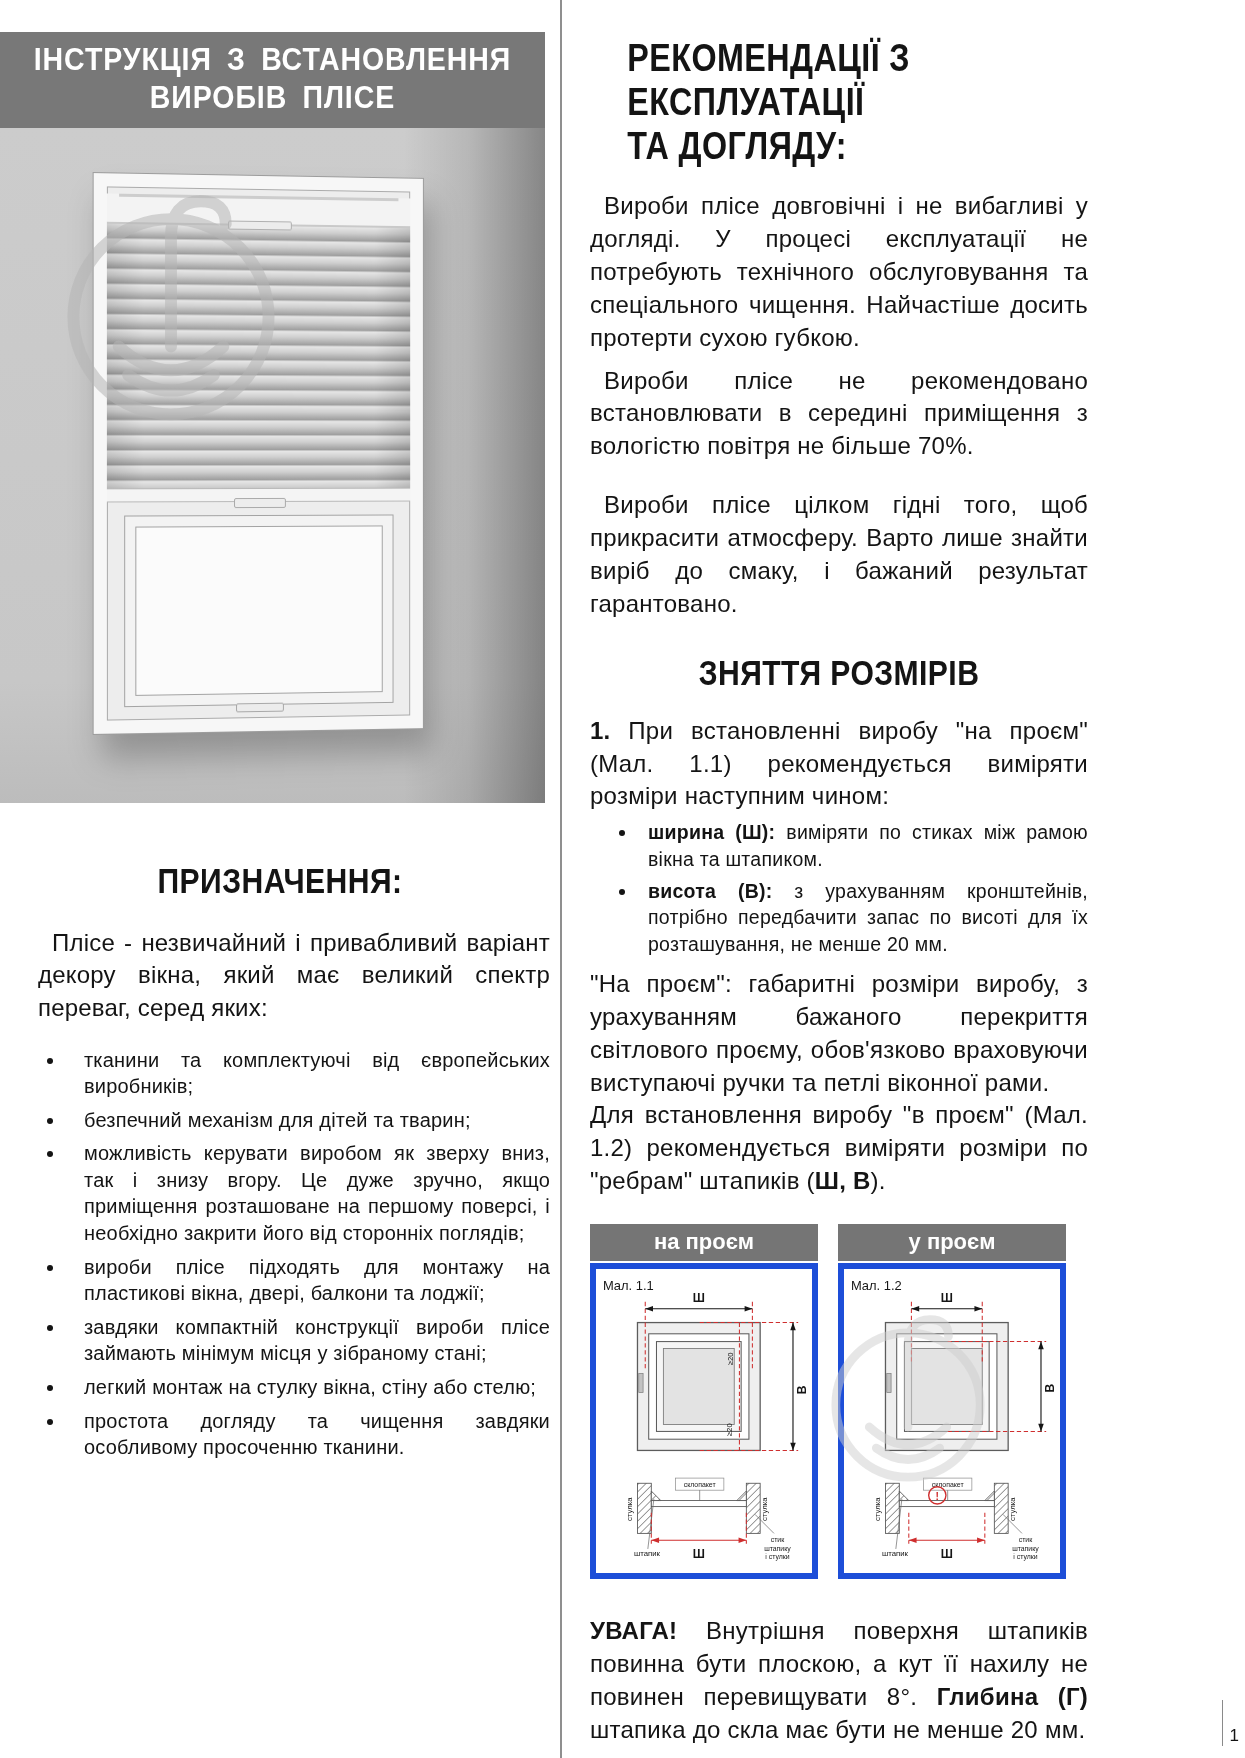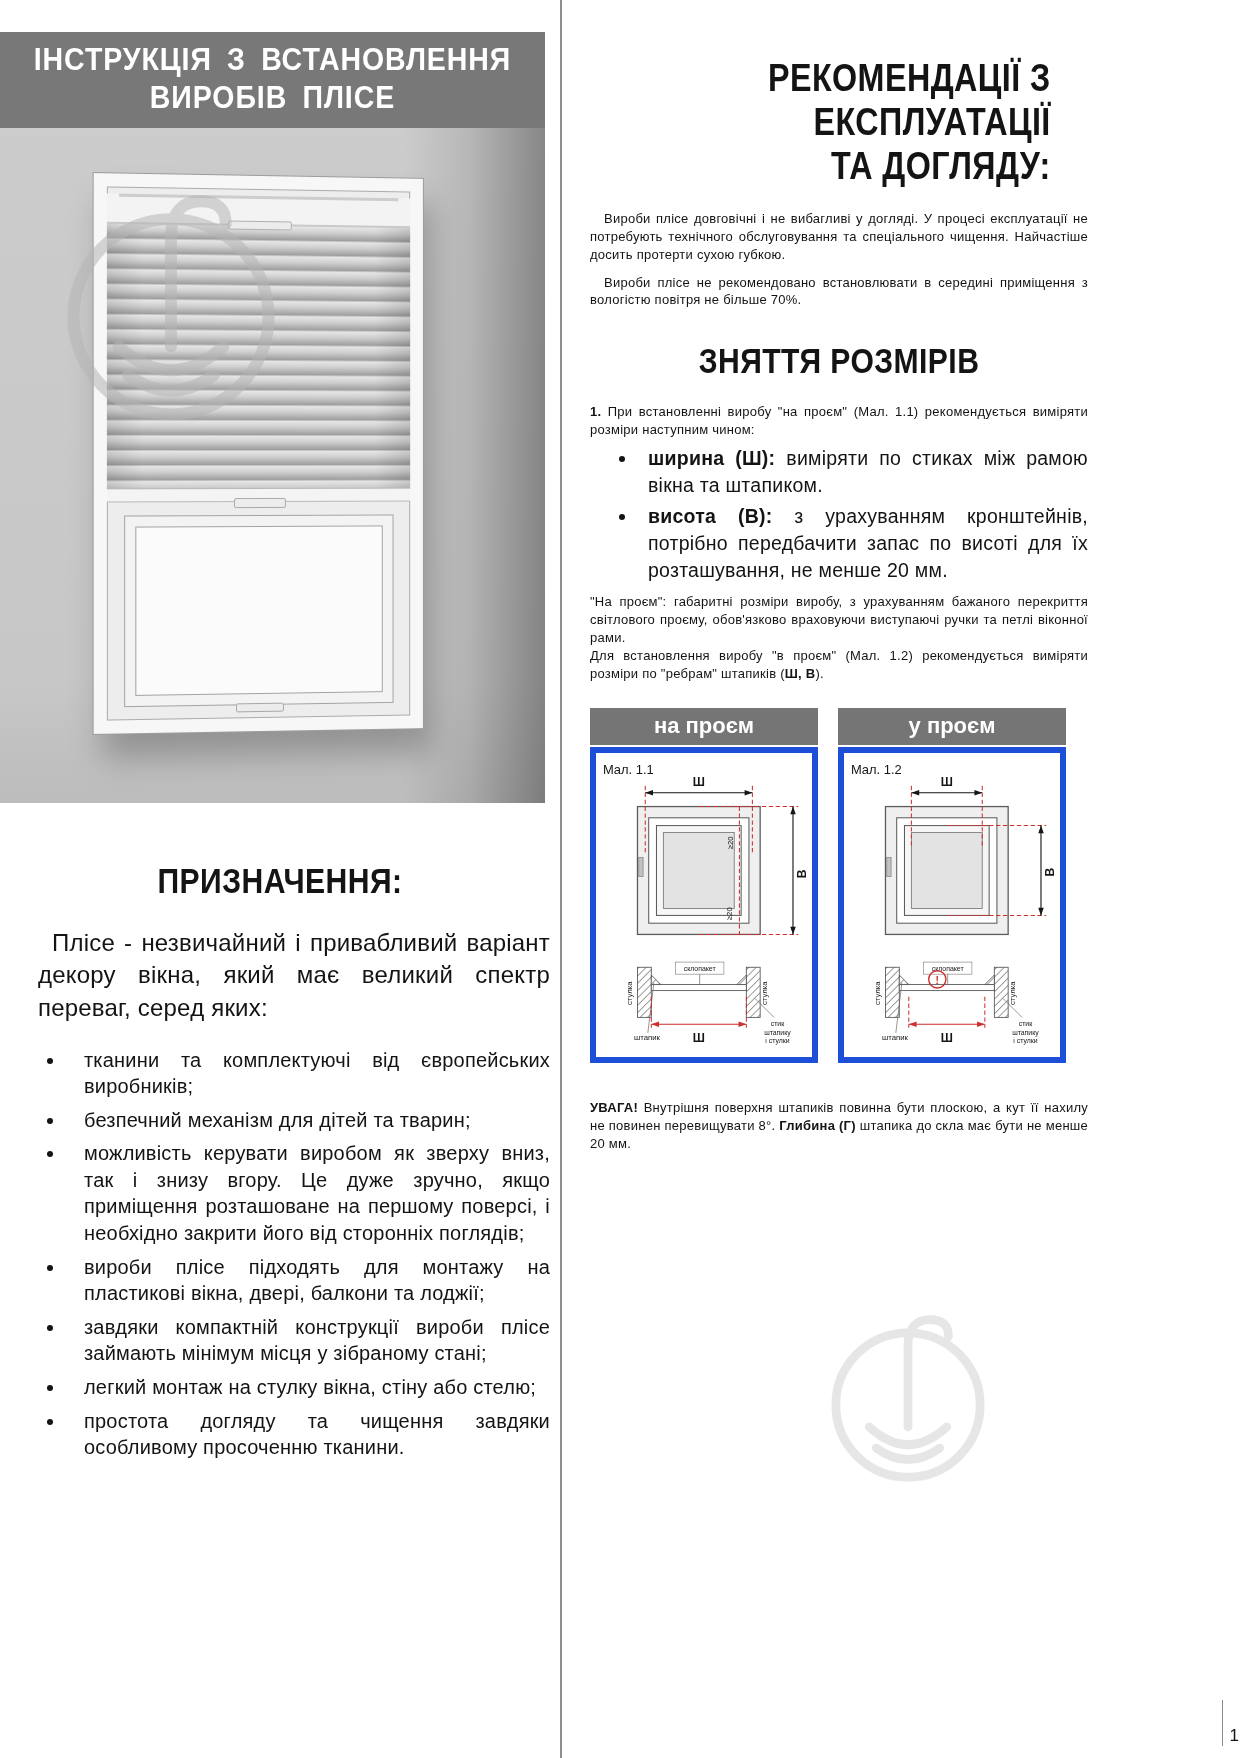--- a/index.html
+++ b/index.html
@@ -50,26 +50,26 @@
            background:#ececec; border:1px solid #a8a8a8; border-radius:2px; }
 
   
   .watermark { position:absolute; pointer-events:none; }
   .wm-photo    { left:52px;  top:40px;   width:238px; opacity:0.55; z-index:3; }
   .wm-diagrams { left:820px; top:1295px; width:176px; opacity:0.5;  z-index:5; }
 
   
   .sec-title { text-align:center; font-weight:700; font-size:35px; letter-spacing:0.5px; transform:scaleX(0.86); }
   .lt-title  { margin-top:58px; }
-  .rtitle { margin-top:56px; text-align:right; }
+  .rtitle { margin-top:36px; text-align:left; }
   .rtitle .ln { font-size:38px; font-weight:700; line-height:1.16; letter-spacing:0.5px; transform:scaleX(0.85); }
   .m-title { margin-top:32px; }
 
   
-  .rp { font-size:13px; line-height:1.37; text-align:justify; letter-spacing:0.25px; }
+  .rp { font-size:24px; line-height:1.37; text-align:justify; letter-spacing:0.25px; }
   .indent { text-indent:14px; }
   .mt10 { margin-top:10px; } .mt22 { margin-top:22px; } .mt26 { margin-top:26px; }
   .b { font-weight:700; }
 
   .intro { margin:26px 10px 0 38px; font-size:24px; line-height:1.36; text-align:justify; text-indent:14px; letter-spacing:0.2px; }
   ul.purpose { margin:22px 10px 0 42px; padding-left:24px; list-style:disc outside; }
   ul.purpose li { margin-bottom:7px; font-size:20px; line-height:1.33; text-align:justify; letter-spacing:0.2px; padding-left:18px; }
 
   ul.mlist { margin:6px 0 0 30px; padding-left:18px; list-style:disc outside; }
   ul.mlist li { margin-top:5px; font-size:19.5px; line-height:1.37; text-align:justify; letter-spacing:0.25px; padding-left:10px; }
@@ -156,20 +156,21 @@
 
 <div class="col-right">
 
   <div class="rtitle">
     <div class="ln">РЕКОМЕНДАЦІЇ З ЕКСПЛУАТАЦІЇ</div>
     <div class="ln">ТА ДОГЛЯДУ:</div>
   </div>
 
   <p class="rp indent mt22">Вироби плісе довговічні і не вибагливі у догляді. У процесі експлуатації не потребують технічного обслуговування та спеціального чищення. Найчастіше досить протерти сухою губкою.</p>
   <p class="rp indent mt10">Вироби плісе не рекомендовано встановлювати в середині приміщення з вологістю повітря не більше 70%.</p>
+  <p class="rp indent mt26">Вироби плісе цілком гідні того, щоб прикрасити атмосферу. Варто лише знайти виріб до смаку, і бажаний результат гарантовано.</p>
 
   <div class="sec-title m-title">ЗНЯТТЯ РОЗМІРІВ</div>
 
   <p class="rp mt22"><span class="b">1.</span><span> При встановленні виробу "на проєм" (Мал. 1.1) рекомендується виміряти розміри наступним чином:</span></p>
 
   <ul class="mlist">
     <li><span class="b">ширина (Ш):</span><span> виміряти по стиках між рамою вікна та штапиком.</span></li>
     <li><span class="b">висота (В):</span><span> з урахуванням кронштейнів, потрібно передбачити запас по висоті для їх розташування, не менше 20 мм.</span></li>
   </ul>
 

